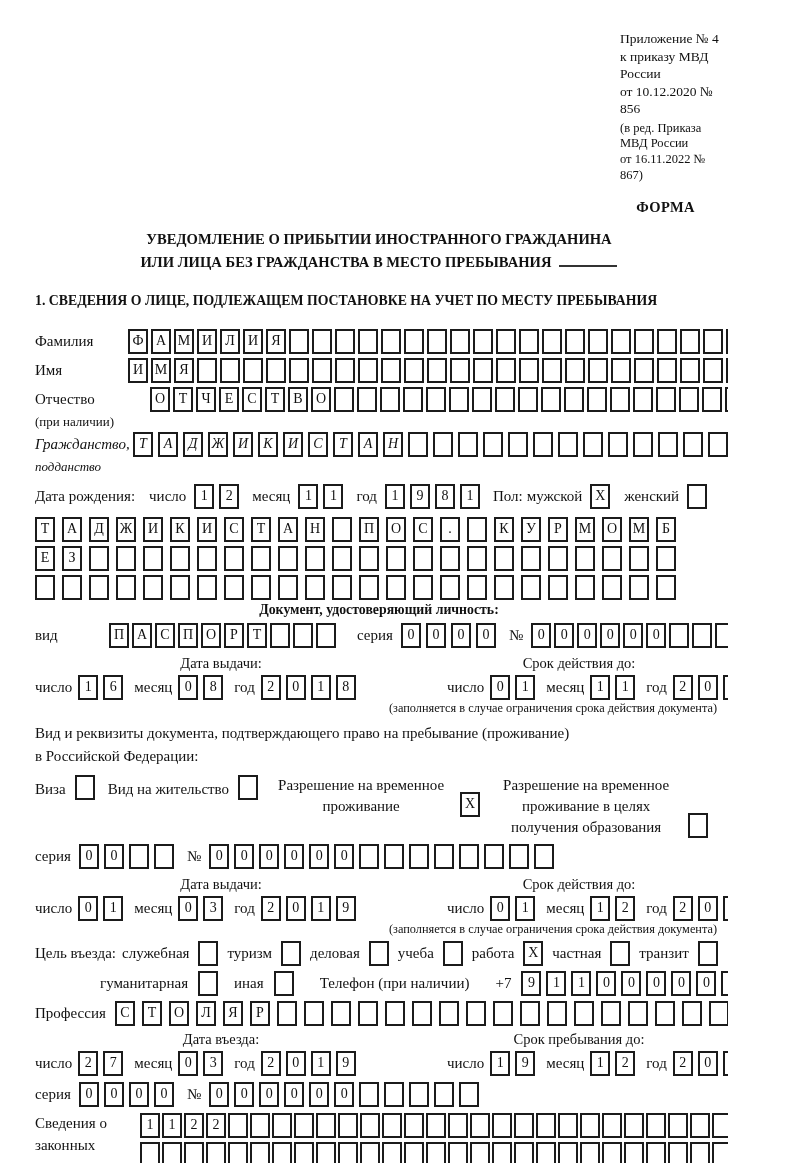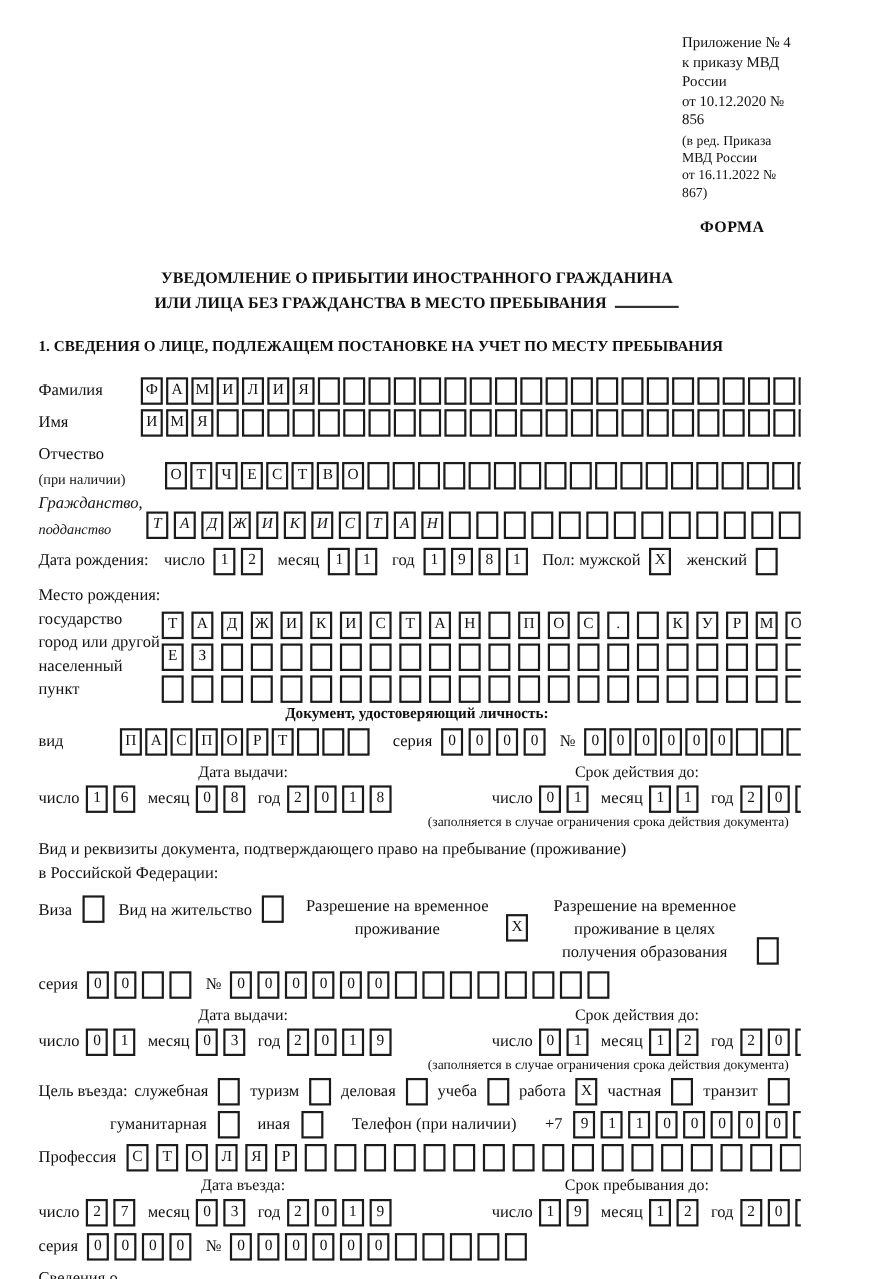--- a/index.html
+++ b/index.html
@@ -5,37 +5,37 @@
   html,body{margin:0;padding:0;background:#fff;}
   .page{
     width:728px;height:1163px;background:#ffffff;box-sizing:border-box;
     padding:30px 5px 0 35px;position:relative;color:#111;
     font-family:"Liberation Serif","DejaVu Serif",serif;font-size:15px;
     overflow:hidden;
   }
   .appendix{margin-left:585px;font-size:13.5px;line-height:1.3;}
   .appendix-note{font-size:12.5px;line-height:1.25;margin-top:3px;}
   .forma{text-align:right;padding-right:28px;font-weight:bold;font-size:14.5px;margin-top:16px;letter-spacing:.4px;}
-  .title{text-align:center;font-weight:bold;font-size:14.6px;margin-top:26px;line-height:1.55;}
+  .title{text-align:center;font-weight:bold;font-size:14.6px;margin-top:12px;line-height:1.55;}
   .blank-line{display:inline-block;width:58px;border-bottom:2px solid #333;height:12px;margin-left:8px;}
   .section-heading{font-weight:bold;font-size:13.8px;margin-top:20px;margin-bottom:20px;}
 
   .cell,.checkbox{
     display:inline-block;box-sizing:border-box;flex:none;
     width:20px;height:25px;border:2px solid #1b1b1b;background:#fff;
     text-align:center;font-size:14px;line-height:20px;vertical-align:top;
   }
   .cells{display:flex;flex:none;}
   .cells .cell{margin-right:3px;}
   .gap2 .cell{margin-right:2px;}
   .gap5 .cell{margin-right:5px;}
   .gap7 .cell{margin-right:7px;}
   .dgc .cell{margin-right:5px;}
 
-  .row{display:flex;align-items:flex-end;margin-bottom:4px;}
+  .row{display:flex;align-items:flex-start;margin-bottom:4px;}
   .inline-row{display:flex;align-items:flex-start;column-gap:8px;}
   .rlabel{flex:none;line-height:25px;}
   .lbl2{font-size:13px;line-height:19px;}
   .dlabel{line-height:25px;flex:none;}
   .mid-heading{text-align:center;font-weight:bold;font-size:13.8px;margin:2px 0 5px 0;}
   .two-col{display:flex;align-items:flex-start;gap:28px;}
   .col-l{width:372px;flex:none;}
   .col-r{flex:1;}
   .center{text-align:center;}
   .subhead{font-size:14.5px;line-height:19px;}
@@ -236,26 +236,20 @@
         <span class="cell">1</span>
       </span>
     <span class="dlabel">Пол:</span>
     <span class="dlabel" style="margin-left:-4px">мужской</span>
     <span class="checkbox">X</span>
     <span class="dlabel" style="margin-left:6px">женский</span>
     <span class="checkbox"></span>
   </div>
 
   <div class="row" style="margin-bottom:2px;">
-    <div class="rlabel mb-labels" style="width:112px">
-      <div>Место рождения:</div>
-      <div>государство</div>
-      <div>город или другой</div>
-      <div>населенный пункт</div>
-    </div>
     <div>
       <div class="cells gap7" style="margin-bottom:4px">
           <span class="cell">Т</span>
           <span class="cell">А</span>
           <span class="cell">Д</span>
           <span class="cell">Ж</span>
           <span class="cell">И</span>
           <span class="cell">К</span>
           <span class="cell">И</span>
           <span class="cell">С</span>

